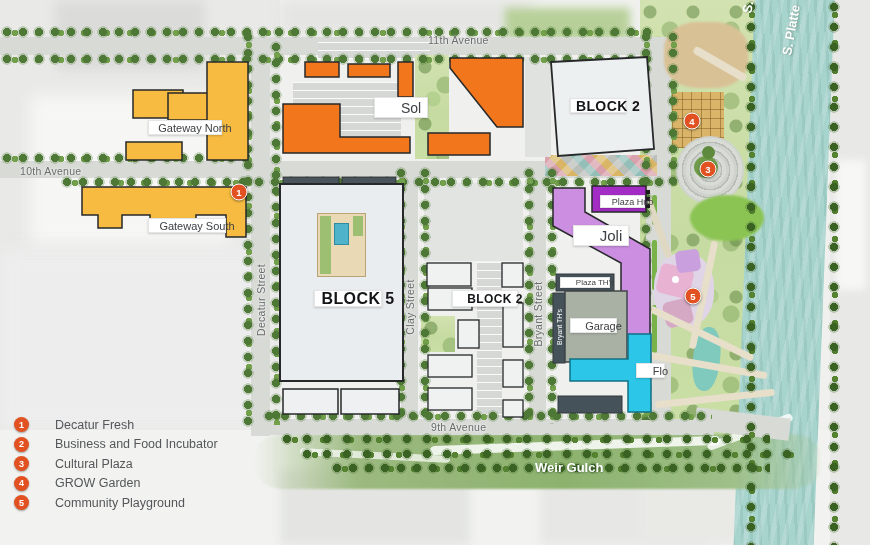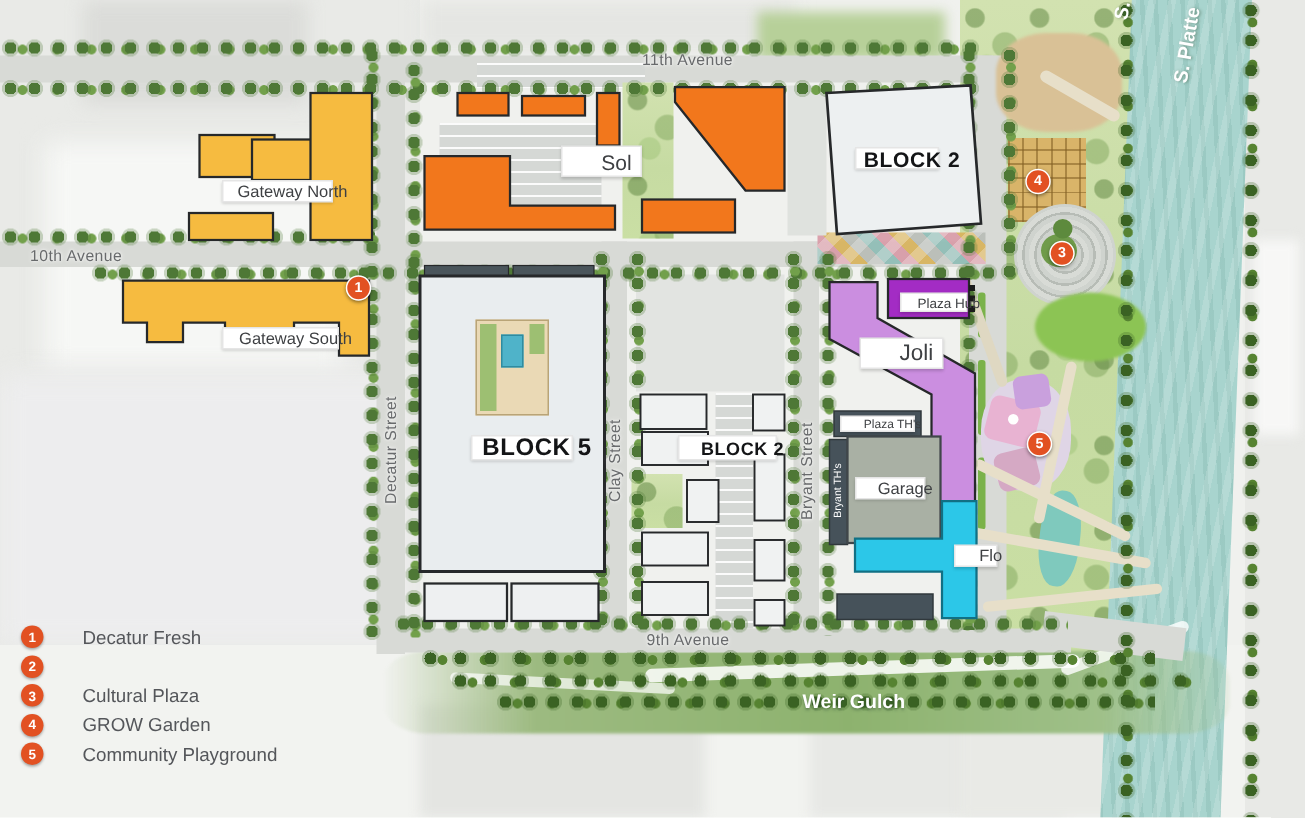--- a/index.html
+++ b/index.html
@@ -284,20 +284,21 @@
       <span>5</span>
     </div>
 
   <div class="legend">
     <div class="legend-row">
       <span class="legend-dot">1</span>
       <span class="legend-text">Decatur Fresh</span>
     </div>
     <div class="legend-row">
       <span class="legend-dot">2</span>
+      <span class="legend-text">Business and Food Incubator</span>
     </div>
     <div class="legend-row">
       <span class="legend-dot">3</span>
       <span class="legend-text">Cultural Plaza</span>
     </div>
     <div class="legend-row">
       <span class="legend-dot">4</span>
       <span class="legend-text">GROW Garden</span>
     </div>
     <div class="legend-row">

